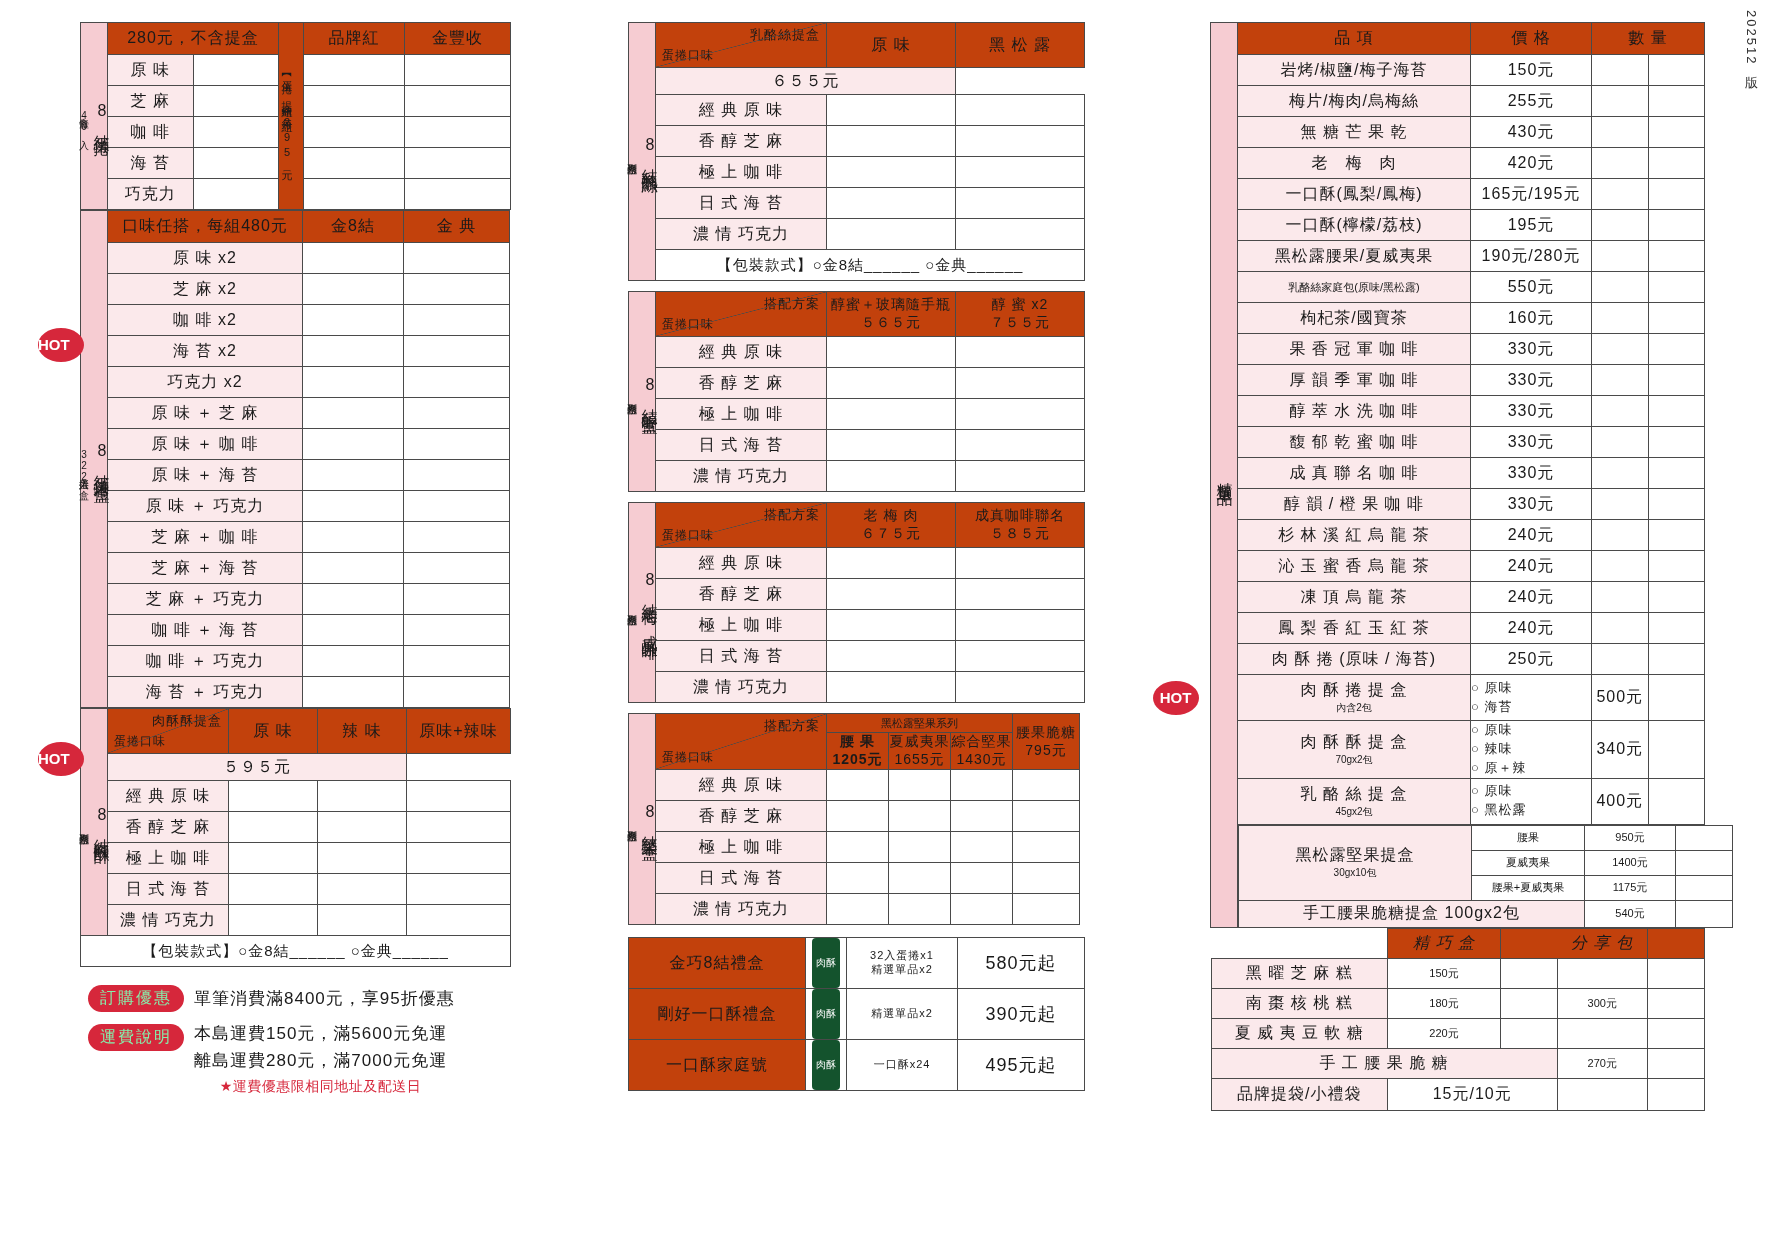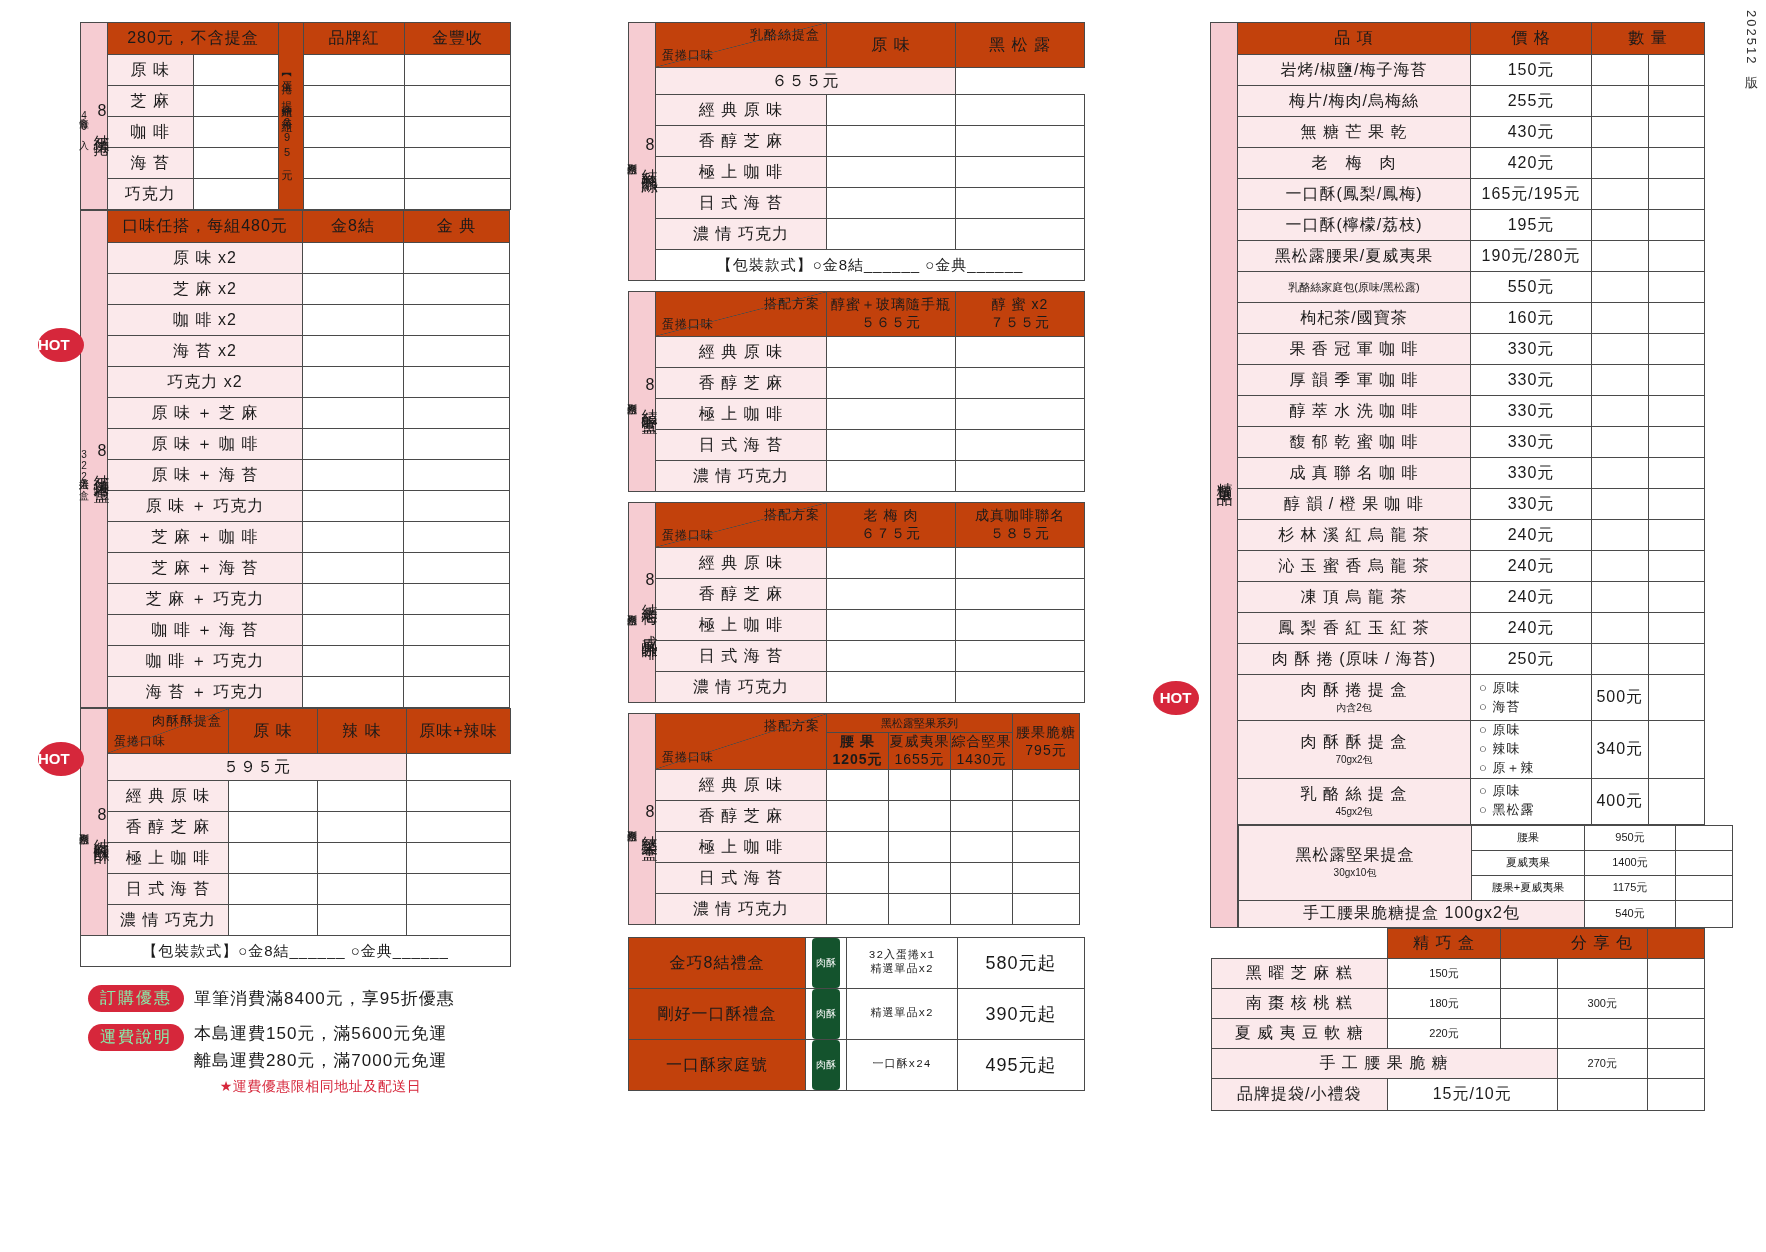--- a/index.html
+++ b/index.html
@@ -43,23 +43,23 @@
   .note{font-size:17px;letter-spacing:1px;}
   .rednote{color:#d6273b;font-size:14px;letter-spacing:0.5px;}
   .yearmark{
     position:absolute;right:6px;top:10px;writing-mode:vertical-rl;
     font-size:13px;letter-spacing:2px;color:#333;
   }
   .badgecell{position:relative;}
   .leftbadge{position:absolute;left:-58px;top:50%;transform:translateY(-50%);}
   .meatbadge{display:inline-block;background:#14532d;color:#fff;border-radius:4px;
      font-size:10px;padding:18px 4px;letter-spacing:0;}
-  .opt{font-size:13px;text-align:left;padding-left:8px;line-height:1.45;}
+  .opt{font-size:13px;text-align:left;padding-left:0;line-height:1.45;}
   .bundlerow td{height:36px;}
-  .tiny-stack{line-height:1.25;font-size:11px;font-family:Liberation Mono, monospace;}
+  .tiny-stack{line-height:1.25;font-size:11px;}
 </style>
 </head>
 <body>
 
 <div class="page">
 
   <div class="yearmark">202512版</div>
 
   <div class="col col1">
 
@@ -716,21 +716,21 @@
             <td class="white"></td>
           </tr>
         </tbody>
               </table>
       </td>
           </tr>
       <tr>
             <td colspan="4" style="padding:0;border:none;">
         <table style="width:100%;">
           <tbody>
-                  <tr style="height:30px;">
+                  <tr style="height:30px;font-style:italic;">
             <td style="width:176px;border:none;"></td>
             <td class="pinkhdr" style="width:112px;">精 巧 盒</td>
             <td class="pinkhdr" style="width:56px;border-right:none;"></td>
             <td class="pinkhdr" style="width:90px;border-left:none;">分 享 包</td>
             <td class="pinkhdr" style="width:56px;"></td>
           </tr>
           <tr style="height:30px;">
             <td class="pinklight">黑 曜 芝 麻 糕</td>
             <td class="white small">150元</td>
             <td class="white"></td>

